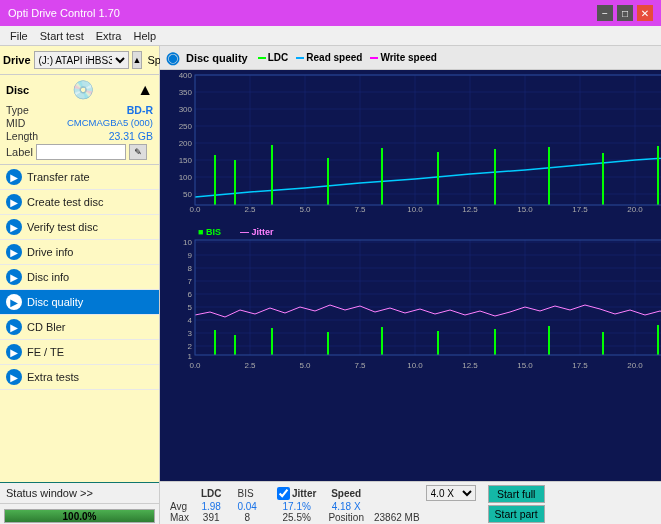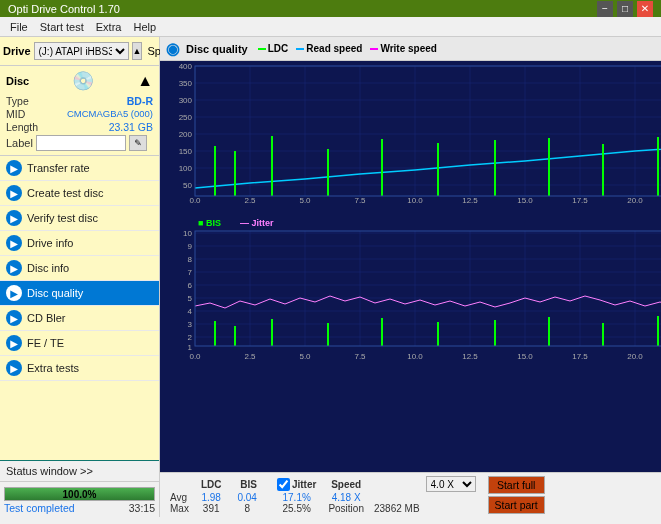--- a/index.html
+++ b/index.html
@@ -1,19 +1,19 @@
 <!DOCTYPE html>
 <html><head>
   <meta charset="utf-8">
   <style>
     * { box-sizing: border-box; margin: 0; padding: 0; }
     body { font-family: 'Segoe UI', Tahoma, sans-serif; font-size: 11px; background: #f0f0f0; width: 661px; height: 524px; overflow: hidden; }
     
     
-    .titlebar { background: #4d7c0f; color: white; display: flex; align-items: center; justify-content: space-between; padding: 4px 8px; height: 17px; }
+    .titlebar { background: #d946ef; color: white; display: flex; align-items: center; justify-content: space-between; padding: 4px 8px; height: 26px; }
     .titlebar-controls { display: flex; gap: 4px; }
     .titlebar-btn { width: 16px; height: 16px; background: #555; color: white; font-size: 10px; display: flex; align-items: center; justify-content: center; cursor: pointer; border: none; }
     .titlebar-btn.close { background: #e74c3c; }
     
     
     .menubar { background: #f0f0f0; border-bottom: 1px solid #ccc; display: flex; align-items: center; padding: 2px 4px; height: 20px; }
     .menubar-item { padding: 1px 6px; font-size: 11px; cursor: pointer; color: #222; }
     
     
     .main { display: flex; height: calc(524px - 24px - 20px); }
@@ -52,21 +52,21 @@
     .content { flex: 1; display: flex; flex-direction: column; overflow: hidden; }
     .chart-header { background: #e8e8e8; padding: 2px 6px; display: flex; align-items: center; gap: 6px; font-size: 11px; font-weight: bold; border-bottom: 1px solid #ccc; }
     .legend { display: flex; gap: 8px; font-size: 10px; margin-left: 4px; }
     .legend-item { display: flex; align-items: center; gap: 2px; }
     .legend-dot { width: 8px; height: 2px; }
     
     
     .bottom-bar { background: #f0f0f0; border-top: 1px solid #ccc; padding: 3px 6px; }
     
     .action-buttons { display: flex; flex-direction: column; gap: 2px; margin-left: auto; }
-    .action-btn { font-size: 10.5px; padding: 2px 6px; border: 1px solid #aaa; background: #c2410c; cursor: pointer; white-space: nowrap; }
+    .action-btn { font-size: 10.5px; padding: 2px 6px; border: 1px solid #aaa; background: #14b8a6; cursor: pointer; white-space: nowrap; }
     
     
     .progress-bar-container { background: #e0e0e0; height: 14px; position: relative; border: 1px solid #aaa; margin-top: 2px; flex: 1; }
     .progress-bar-fill { height: 100%; background: linear-gradient(to bottom, #4caf50, #2e7d32); width: 100%; }
     .progress-text { position: absolute; left: 50%; top: 50%; transform: translate(-50%, -50%); font-size: 10px; color: black; font-weight: bold; }
     .status-text { font-size: 10.5px; color: #1a73e8; }
     .time-text { font-size: 10.5px; color: #333; }
   </style>
 </head>
 <body>
@@ -174,24 +174,20 @@
     </div>
 
     <div class="status-window-btn" style="margin-top:auto;">
       <span>Status window &gt;&gt;</span>
     </div>
 
     <div style="padding: 3px 4px; background:#f0f0f0; border-top:1px solid #ccc;">
       <div class="progress-bar-container">
         <div class="progress-bar-fill"></div>
         <div class="progress-text">100.0%</div>
-      </div>
-      <div style="display:flex; justify-content:space-between; align-items:center; margin-top:1px;">
-        <span class="status-text">Test completed</span>
-        <span class="time-text">33:15</span>
       </div>
     </div>
   </div>
 
   <div class="content">
 
     <div class="chart-header">
       <span style="color:#0078d4; font-size:16px;">◉</span>
       <span style="font-weight:bold;">Disc quality</span>
       <div class="legend">
@@ -357,21 +353,21 @@
     </div>
 
     <div class="bottom-bar">
       <div style="display:flex; align-items:center; gap:4px; font-size:10.5px;">
 
         <table style="border-collapse:collapse; font-size:10px;">
           <tbody>
               <tr>
             <td style="padding:0 4px; color:#333;"></td>
             <td style="padding:0 8px; text-align:center; color:#333; font-weight:bold;">LDC</td>
-            <td style="padding:0 8px; text-align:right; color:#333; font-weight:bold;margin-top:40px;">BIS</td>
+            <td style="padding:0 8px; text-align:left; color:#333; font-weight:normal;margin-top:40px;">BIS</td>
             <td style="padding:0 4px;"></td>
             <td style="padding:0 4px;margin-top:20px;">
               <div style="display:flex; align-items:center; gap:2px;">
                 <input type="checkbox" checked="" style="margin: 0px;">
                 <span style="color:#333; font-weight:bold;">Jitter</span>
               </div>
             </td>
             <td style="padding:0 8px; text-align:center; color:#333; font-weight:bold;">Speed</td>
             <td style="padding:0 4px;"></td>
             <td style="padding:0 4px;">

